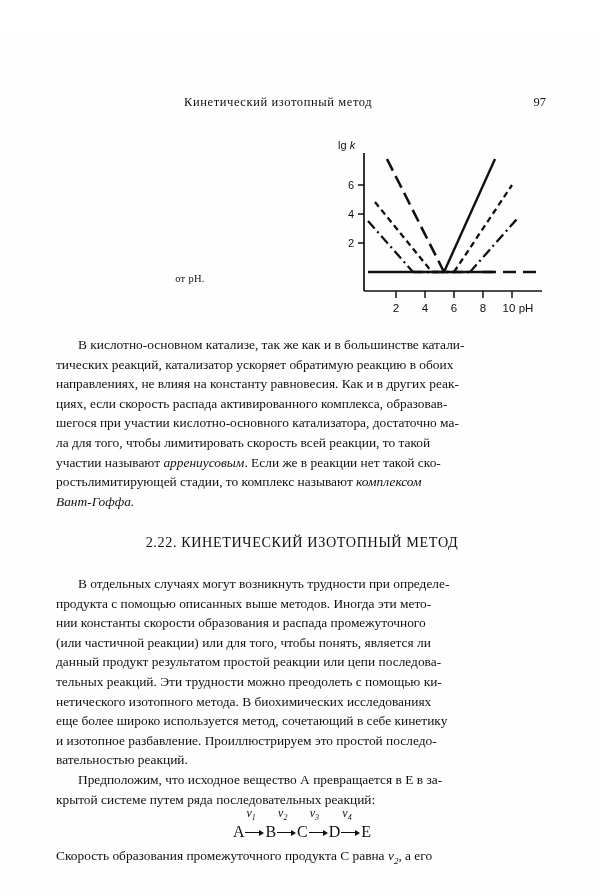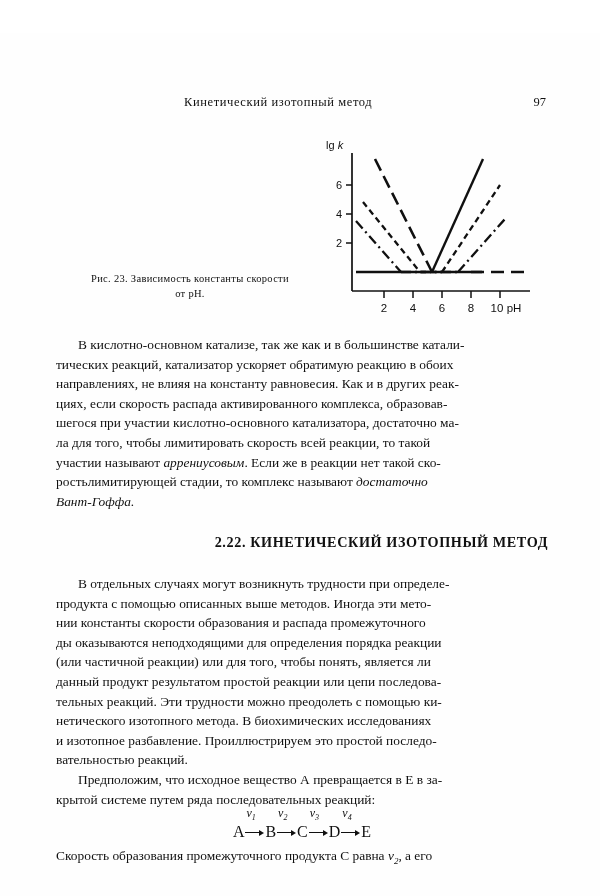--- a/index.html
+++ b/index.html
@@ -62,21 +62,21 @@
     width: 268px;
     text-align: center;
     font-size: 10.5px;
     line-height: 15px;
     letter-spacing: 0.3px;
   }
   .fig-caption .l2 { display: block; }
 
   .chart-wrap {
     position: absolute;
-    left: 268px;
+    left: 280px;
     top: 0;
     width: 224px;
     height: 180px;
   }
   .chart-svg { display: block; }
 
   
   .para {
     position: absolute;
     left: 56px;
@@ -90,23 +90,23 @@
     display: block;
     white-space: nowrap;
   }
   .indent { display: inline-block; width: 22px; }
   i, .ital { font-style: italic; }
 
   .heading {
     position: absolute;
     left: 56px;
     width: 492px;
-    text-align: right;
+    text-align: center;
     font-size: 14.2px;
-    font-weight: bold;
+    font-weight: normal;
     letter-spacing: 0.6px;
   }
 
   .equation {
     position: absolute;
     left: 56px;
     width: 492px;
     text-align: center;
     font-size: 16px;
     height: 30px;
@@ -162,21 +162,20 @@
 <div class="page">
 
   <div class="runhead">
     <span class="runhead-title">Кинетический изотопный метод</span>
     <span class="runhead-folio">97</span>
   </div>
 
   <div class="figure-block">
 
     <div class="fig-caption">
-      <span class="l1">Рис. 23. Зависимость константы скорости</span>
       <span class="l2">от pH.</span>
     </div>
 
     <div class="chart-wrap">
       <svg class="chart-svg" width="224" height="180" viewBox="0 0 224 180">
 
         <text x="2" y="12" font-family="'Liberation Sans', sans-serif" font-size="11" fill="#101010">lg <tspan font-style="italic">k</tspan></text>
 
         <line x1="28" y1="16" x2="28" y2="154" stroke="#101010" stroke-width="1.7"></line>
 
@@ -228,35 +227,35 @@
   </div>
 
   <div class="para" style="top:302px;">
     <span class="line"><span class="indent"></span><span>В кислотно-основном катализе, так же как и в большинстве катали-</span></span>
     <span class="line">тических реакций, катализатор ускоряет обратимую реакцию в обоих</span>
     <span class="line">направлениях, не влияя на константу равновесия. Как и в других реак-</span>
     <span class="line">циях, если скорость распада активированного комплекса, образовав-</span>
     <span class="line">шегося при участии кислотно-основного катализатора, достаточно ма-</span>
     <span class="line">ла для того, чтобы лимитировать скорость всей реакции, то такой</span>
     <span class="line"><span>участии называют </span><i>аррениусовым</i><span>. Если же в реакции нет такой ско-</span></span>
-    <span class="line"><span>ростьлимитирующей    стадии,    то    комплекс    называют    </span><i>достаточно</i></span>
+    <span class="line"><span>ростьлимитирующей    стадии,    то    комплекс    называют    </span><i>комплексом</i></span>
     <span class="line"><i>Вант-Гоффа.</i></span>
   </div>
 
   <div class="heading" style="top:501px;">2.22.  КИНЕТИЧЕСКИЙ  ИЗОТОПНЫЙ  МЕТОД</div>
 
   <div class="para" style="top:541px;">
     <span class="line"><span class="indent"></span><span>В отдельных случаях могут возникнуть трудности при определе-</span></span>
     <span class="line">продукта с помощью описанных выше методов. Иногда эти мето-</span>
     <span class="line">нии  константы  скорости  образования  и  распада  промежуточного</span>
-    <span class="line">ды оказываются неподходящими для определения порядка реакции</span>
     <span class="line">(или частичной реакции) или для того, чтобы понять, является ли</span>
     <span class="line">данный продукт результатом простой реакции или цепи последова-</span>
     <span class="line">тельных реакций. Эти трудности можно преодолеть с помощью ки-</span>
     <span class="line">нетического  изотопного  метода.  В  биохимических  исследованиях</span>
+    <span class="line">еще более широко используется метод, сочетающий в себе кинетику</span>
     <span class="line">и изотопное разбавление. Проиллюстрируем это простой последо-</span>
     <span class="line">вательностью  реакций.</span>
   </div>
 
   <div class="para" style="top:737px;">
     <span class="line"><span class="indent"></span><span>Предположим, что исходное вещество А превращается в Е в за-</span></span>
     <span class="line">крытой системе путем ряда последовательных реакций:</span>
   </div>
 
   <div class="equation" style="top:782px;">

